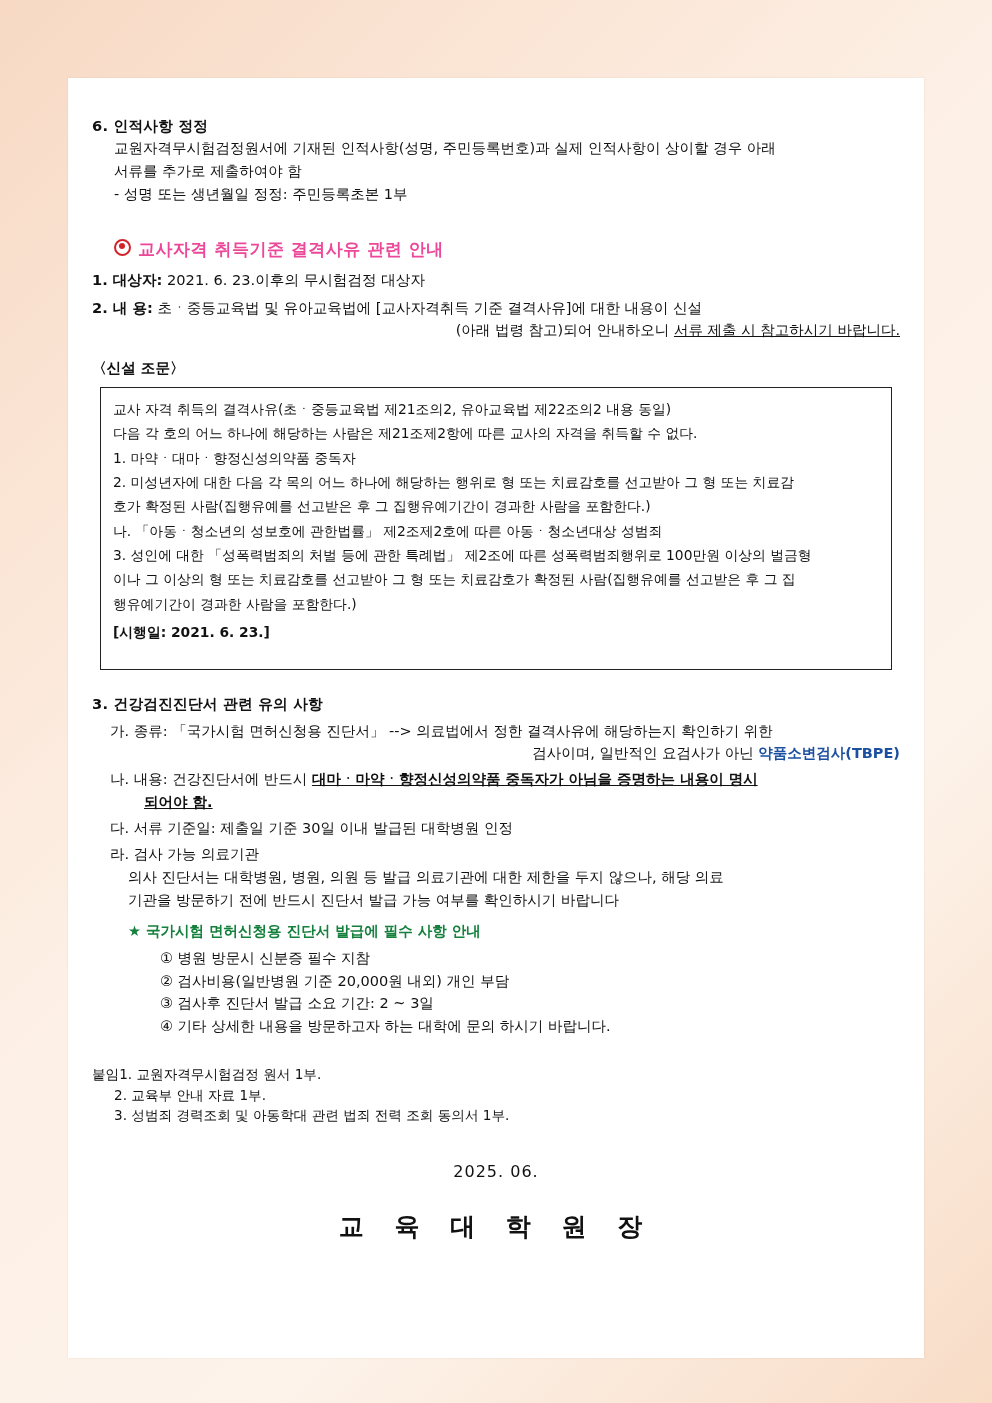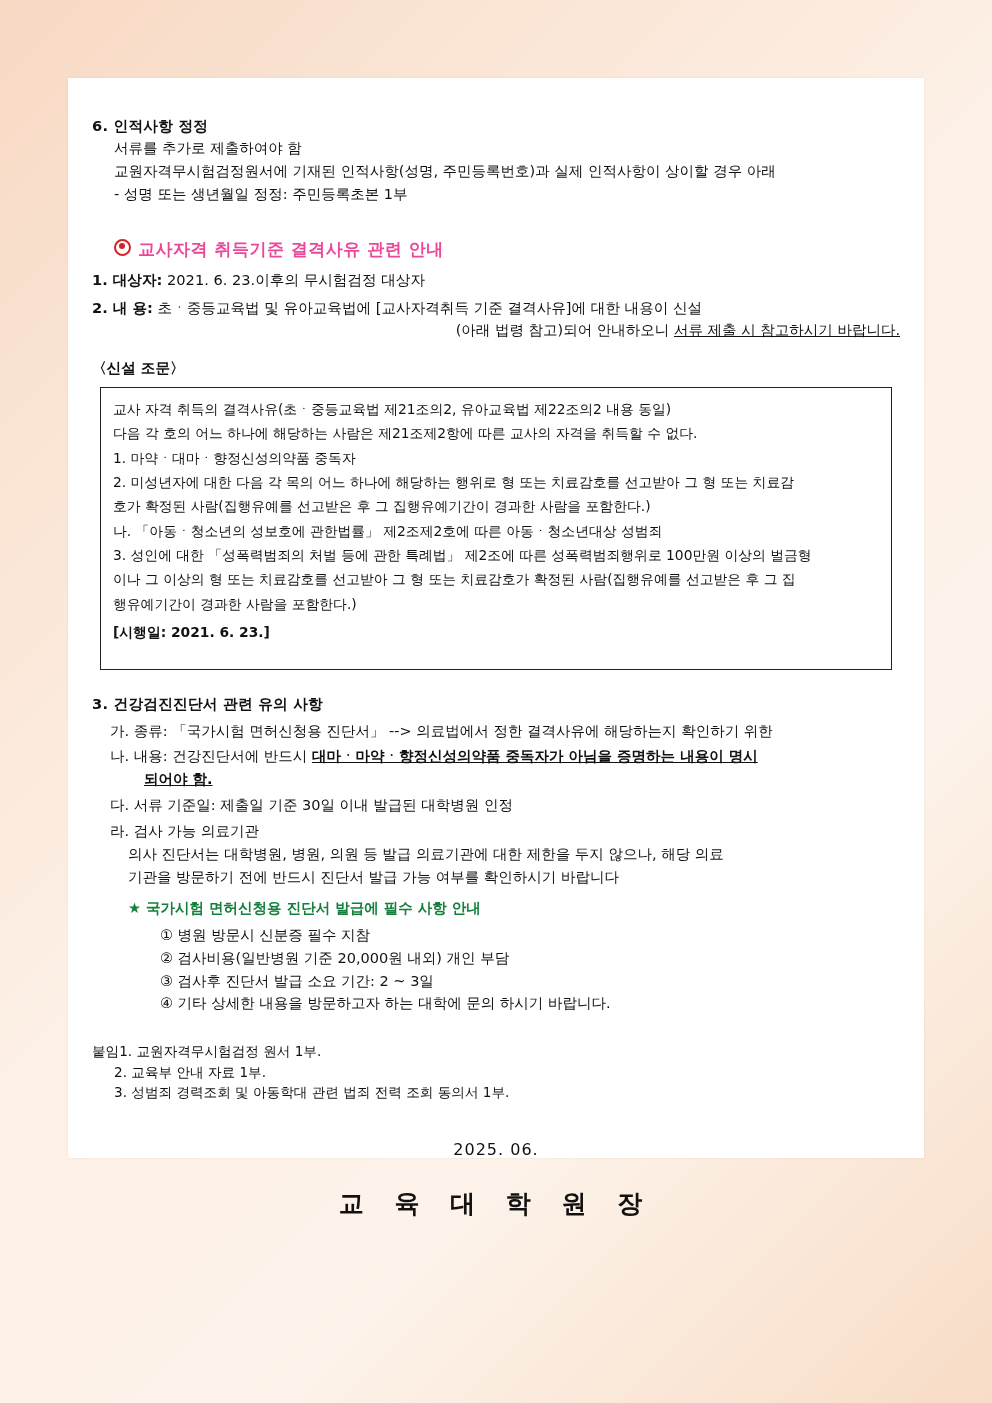--- a/index.html
+++ b/index.html
@@ -11,21 +11,21 @@
     height: 1403px;
     background: linear-gradient(135deg, #f7d9c4 0%, #fae3d2 18%, #fdf0e6 45%, #fdf3ea 70%, #f8dcc6 100%);
     font-family: "DejaVu Sans", "Liberation Sans", sans-serif;
     overflow: hidden;
   }
   .page {
     position: absolute;
     left: 68px;
     top: 78px;
     width: 856px;
-    height: 1080px;
+    height: 1280px;
     background: #ffffff;
     box-shadow: 0 0 2px rgba(0,0,0,0.08);
   }
   .inner {
     position: absolute;
     left: 24px;
     top: 36px;
     right: 24px;
     font-size: 14.5px;
     color: #111;
@@ -129,22 +129,22 @@
   }
 </style>
 </head>
 <body>
 
 <div class="page">
   <div class="inner">
 
     <div>
       <div class="sec-head">6. 인적사항 정정</div>
+      <div class="indent2">교원자격무시험검정원서에 기재된 인적사항(성명, 주민등록번호)과 실제 인적사항이 상이할 경우 아래</div>
       <div class="indent2">서류를 추가로 제출하여야 함</div>
-      <div class="indent2">교원자격무시험검정원서에 기재된 인적사항(성명, 주민등록번호)과 실제 인적사항이 상이할 경우 아래</div>
       <div class="indent2">- 성명 또는 생년월일 정정: 주민등록초본 1부</div>
     </div>
 
     <div class="red-heading">
       <span class="bullet-circle"></span><span>교사자격 취득기준 결격사유 관련 안내</span>
     </div>
 
     <div class="item-row">
       <span class="b">1. 대상자:</span>
       <span>2021. 6. 23.이후의 무시험검정 대상자</span>
@@ -173,20 +173,23 @@
       <p class="b" style="margin-top:6px">[시행일: 2021. 6. 23.]</p>
     </div>
 
     <div class="sec3">
       <div class="sec-head">3. 건강검진진단서 관련 유의 사항</div>
 
       <div class="indent1" style="margin-top:4px">
         <span>가. 종류:</span>
         <span>「국가시험 면허신청용 진단서」 --&gt; 의료법에서 정한 결격사유에 해당하는지 확인하기 위한</span>
       </div>
+      <div class="indent4">
+        <span>검사이며, 일반적인 요검사가 아닌 </span><span class="blue">약품소변검사(TBPE)</span>
+      </div>
 
       <div class="indent1" style="margin-top:3px">
         <span>나. 내용:</span>
         <span>건강진단서에 반드시 </span><span class="b u">대마ㆍ마약ㆍ향정신성의약품 중독자가 아님을 증명하는 내용이 명시</span>
       </div>
       <div class="indent4 b u" style="display:inline-block;margin-left:52px">되어야 함.</div>
 
       <div class="indent1" style="margin-top:3px">다. 서류 기준일: 제출일 기준 30일 이내 발급된 대학병원 인정</div>
       <div class="indent1" style="margin-top:3px">라. 검사 가능 의료기관</div>
       <div class="indent3">의사 진단서는 대학병원, 병원, 의원 등 발급 의료기관에 대한 제한을 두지 않으나, 해당 의료</div>

